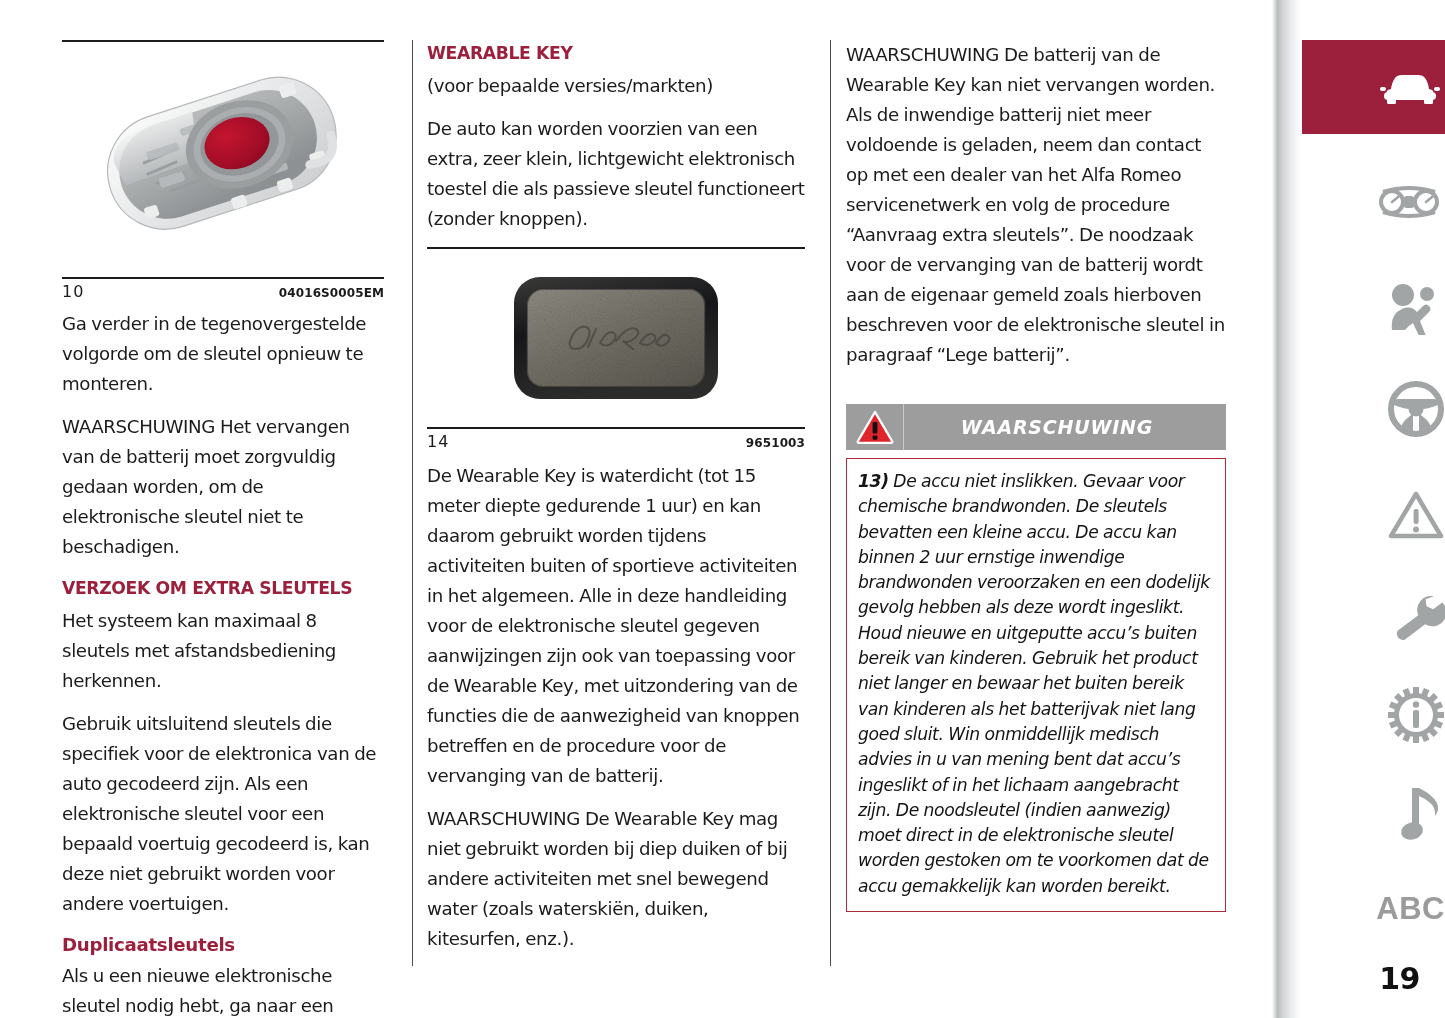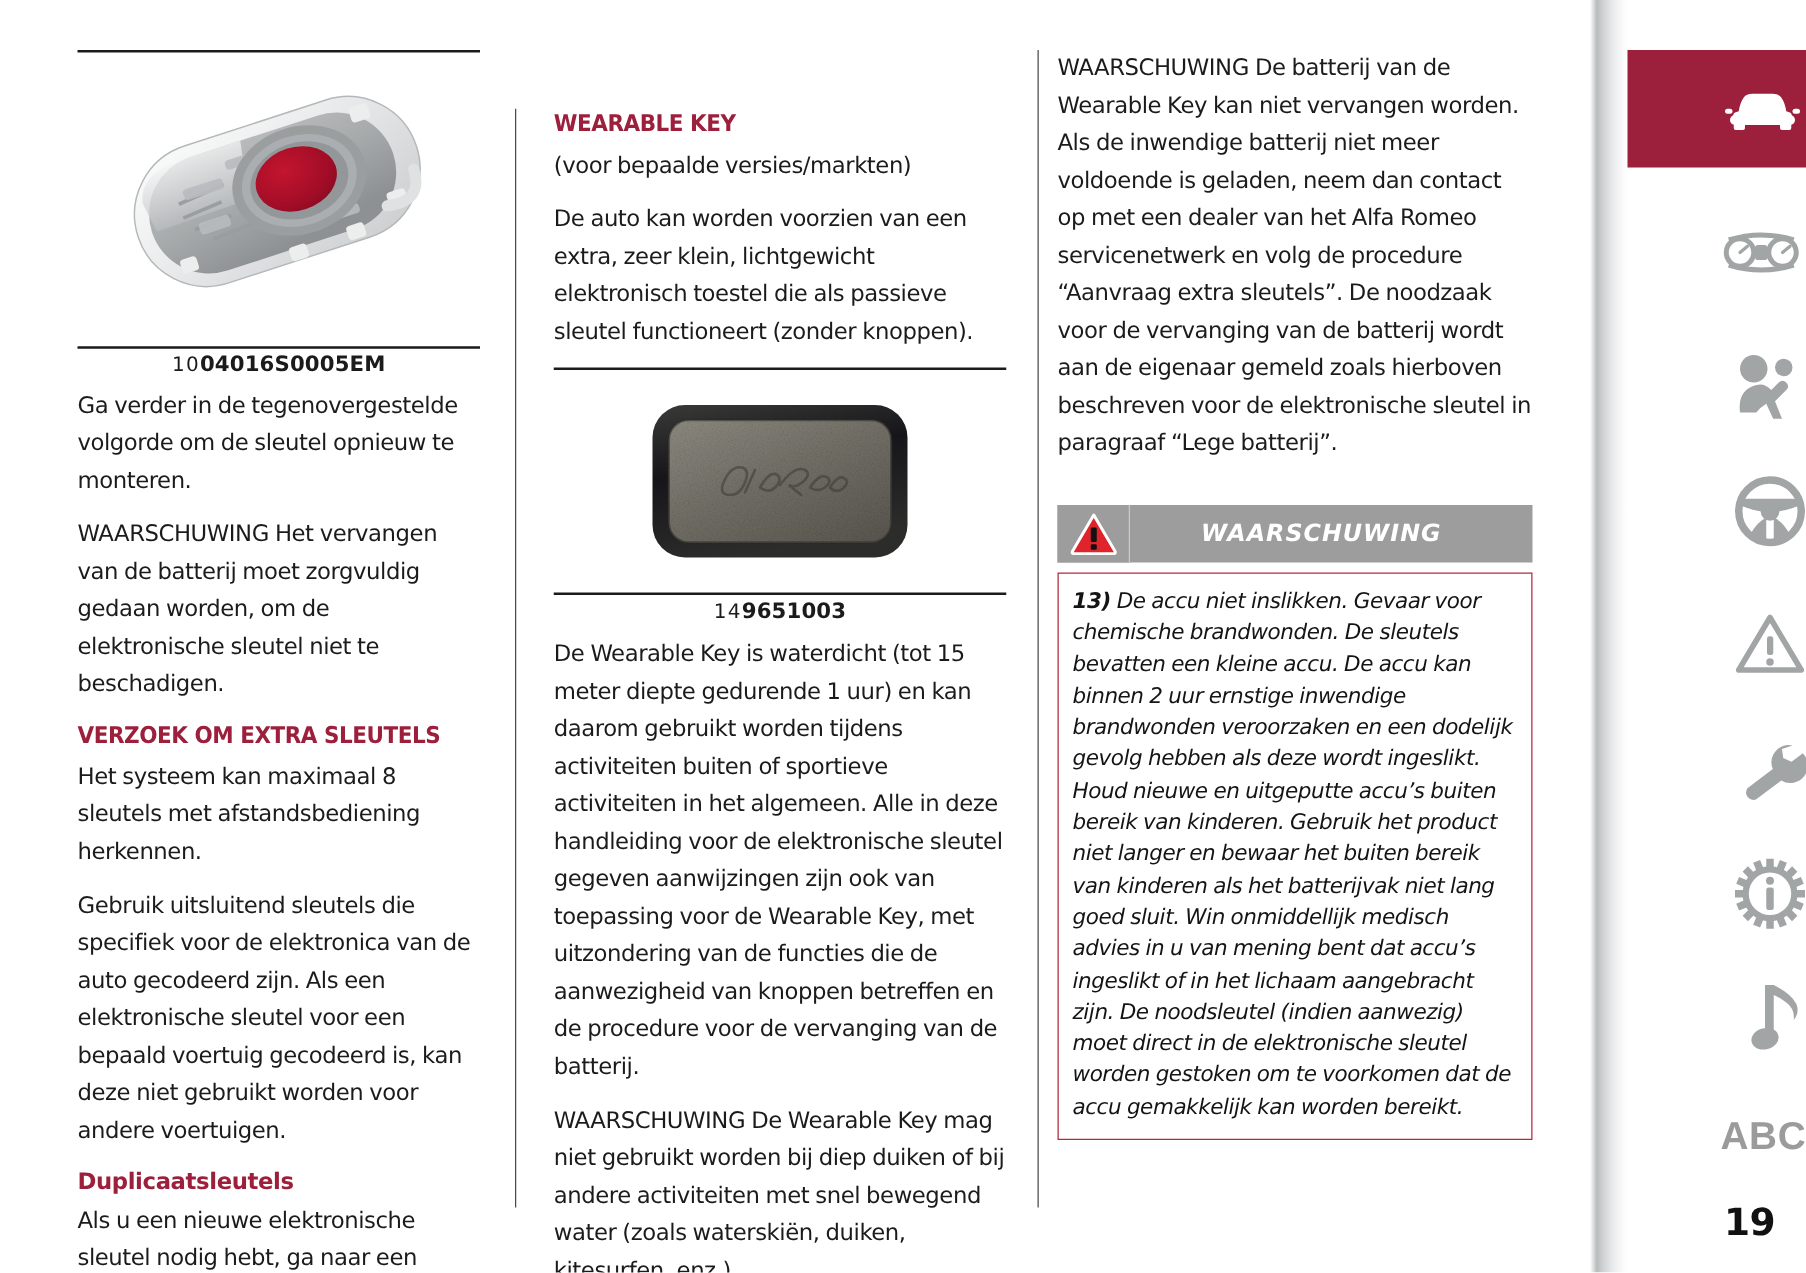--- a/index.html
+++ b/index.html
@@ -27,21 +27,21 @@
     height: 1018px;
     display: flex;
   }
 
   .col {
     position: relative;
     padding-top: 40px;
     padding-bottom: 20px;
   }
   .col-1 { width: 412px; padding-left: 62px; padding-right: 28px; }
-  .col-2 { width: 418px; padding-left: 31px; padding-right: 25px; margin-top: 47px; }
+  .col-2 { width: 418px; padding-left: 15px; padding-right: 25px; }
   .col-3 { width: 442px; padding-left: 16px; padding-right: 46px; }
 
   .col-2::before,
   .col-3::before {
     content: "";
     position: absolute;
     left: 0;
     top: 40px;
     bottom: 52px;
     width: 1px;
@@ -95,34 +95,34 @@
     display: flex;
     align-items: center;
     justify-content: center;
   }
   .fig-rule-bot {
     border-top: 2px solid #1b1b1b;
     width: 100%;
   }
   .fig-caption {
     display: flex;
-    justify-content: center;
+    justify-content: space-between;
     align-items: baseline;
     padding-top: 3px;
     padding-bottom: 2px;
   }
   .fig-num {
     font-family: "DejaVu Sans", sans-serif;
     font-size: 16px;
     color: #1b1b1b;
     letter-spacing: 1px;
   }
   .fig-code {
     font-family: "DejaVu Sans", sans-serif;
-    font-size: 17px;
+    font-size: 12px;
     font-weight: 700;
     color: #1b1b1b;
     letter-spacing: 0.1px;
   }
 
   
   .keyfob-wrap { height: 235px; width: 100%; }
 
   
   .wearable-wrap { height: 178px; width: 100%; display:flex; align-items:center; justify-content:center;}

